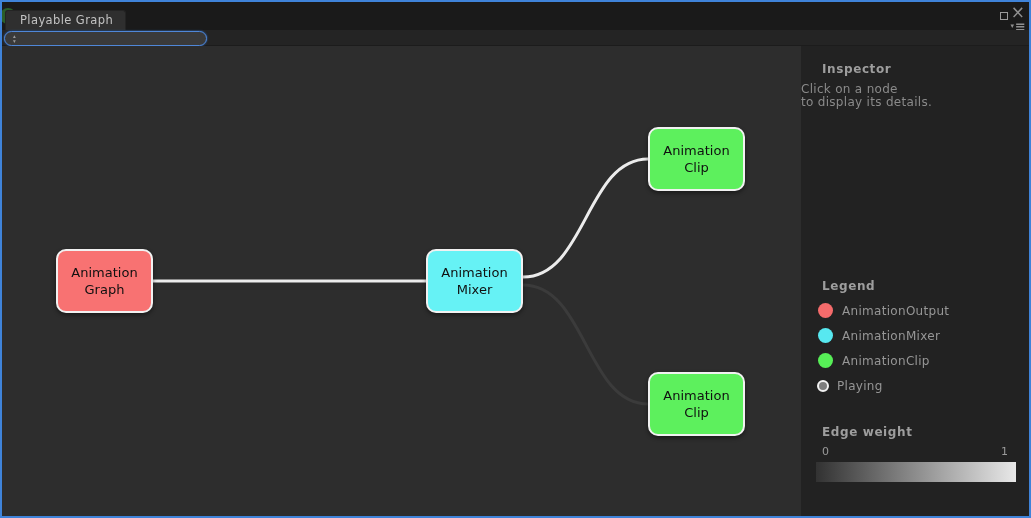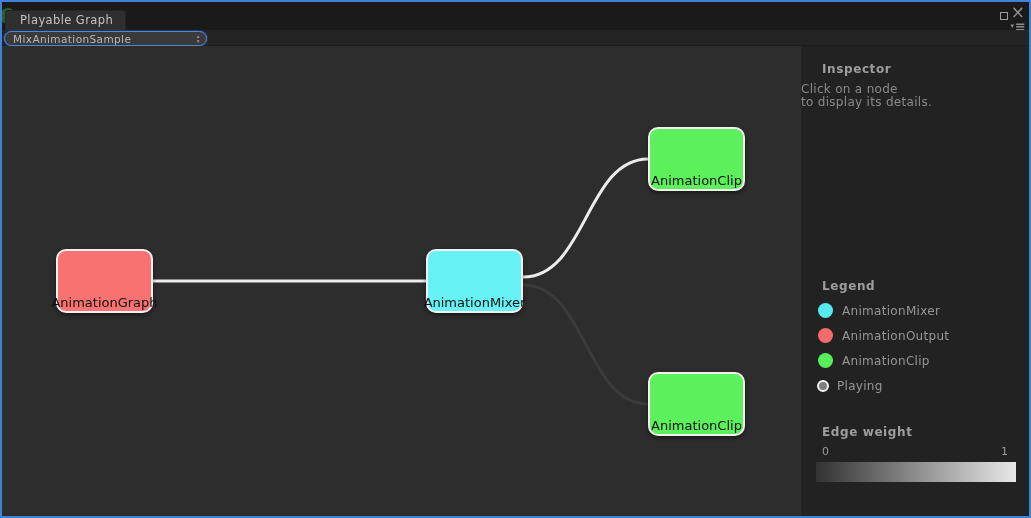--- a/index.html
+++ b/index.html
@@ -36,21 +36,21 @@
     color:#b8b8b8; font-size:10.5px; letter-spacing:0.4px; }
   .dropdown-label { flex:1 1 auto; white-space:nowrap; overflow:hidden; }
   .dropdown-arrows { display:flex; flex-direction:column; align-items:center;
     font-size:5.5px; line-height:4.5px; color:#9a9a9a; }
 
   
   .main { position:absolute; left:0; top:44px; right:0; bottom:0; }
   .graph { position:absolute; left:0; top:0; width:799px; height:470px; background:#2d2d2d; }
   .edges-svg { position:absolute; left:0; top:0; }
   .node { position:absolute; border:2px solid #f1f1f1; border-radius:10px;
-    display:flex; flex-direction:row; align-items:flex-end; justify-content:center;
+    display:flex; flex-direction:column; align-items:center; justify-content:center;
     color:#101010; font-size:13px; line-height:17px; text-align:center;
     box-shadow:0 2px 4px rgba(0,0,0,0.45); cursor:default; }
 
   
   .panel { position:absolute; left:799px; top:0; width:228px; height:470px; background:#222222;
     color:#969696; }
   .panel h3 { position:absolute; left:21px; font-size:12px; font-weight:bold;
     color:#9e9e9e; letter-spacing:0.6px; }
   .inspector-title { top:16px; }
   .hint { position:absolute; left:0; right:14px; color:#8a8a8a;
@@ -78,21 +78,20 @@
     <div class="win-btn win-maximize"></div>
     <div class="win-btn win-close">×</div>
   </div>
   <div class="menu-icon">
     <span class="tri">▾</span>
       <span class="bars">≡</span>
   </div>
 
   <div class="toolbar">
     <div class="dropdown">
-      <span class="dropdown-label">MixAnimationSample</span>
       <span class="dropdown-arrows">
         <span>▴</span>
           <span>▾</span>
       </span>
     </div>
   </div>
 
   <div class="main">
 
     <div class="graph" id="graph-canvas">
@@ -121,26 +120,26 @@
       </div>
 
     <div class="panel">
       <h3 class="inspector-title">Inspector</h3>
       <div class="hint hint-1">Click on a node</div>
       <div class="hint hint-2">to display its details.</div>
 
       <h3 class="legend-title">Legend</h3>
       <ul class="legend-list" id="legend-list">
           <li class="legend-item">
+            <span class="legend-dot" style="background: rgb(245, 107, 107);"></span>
+            <span class="legend-label">AnimationOutput</span>
+          </li>
+          <li class="legend-item">
             <span class="legend-dot" style="background: rgb(87, 232, 240);"></span>
             <span class="legend-label">AnimationMixer</span>
-          </li>
-          <li class="legend-item">
-            <span class="legend-dot" style="background: rgb(245, 107, 107);"></span>
-            <span class="legend-label">AnimationOutput</span>
           </li>
           <li class="legend-item">
             <span class="legend-dot" style="background: rgb(87, 239, 87);"></span>
             <span class="legend-label">AnimationClip</span>
           </li>
           <li class="legend-item">
             <span class="legend-dot ring" style="background: rgb(125, 125, 125);"></span>
             <span class="legend-label">Playing</span>
           </li>
         </ul>

